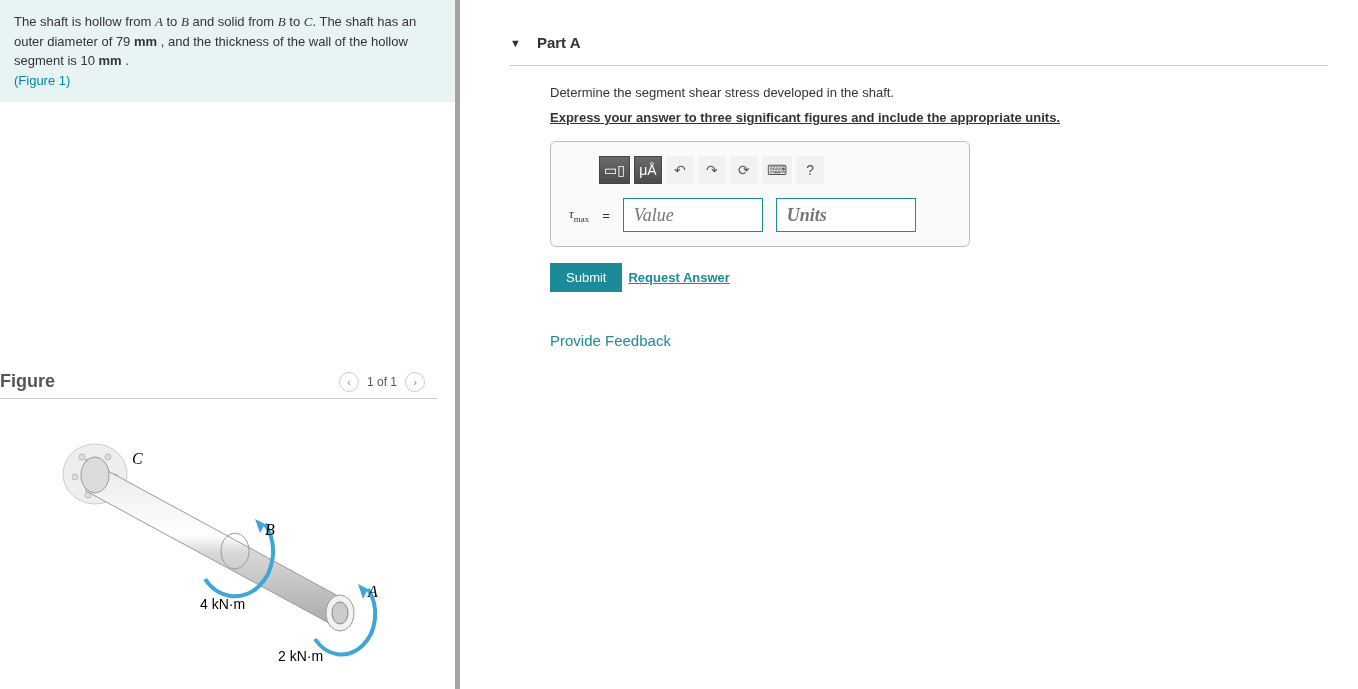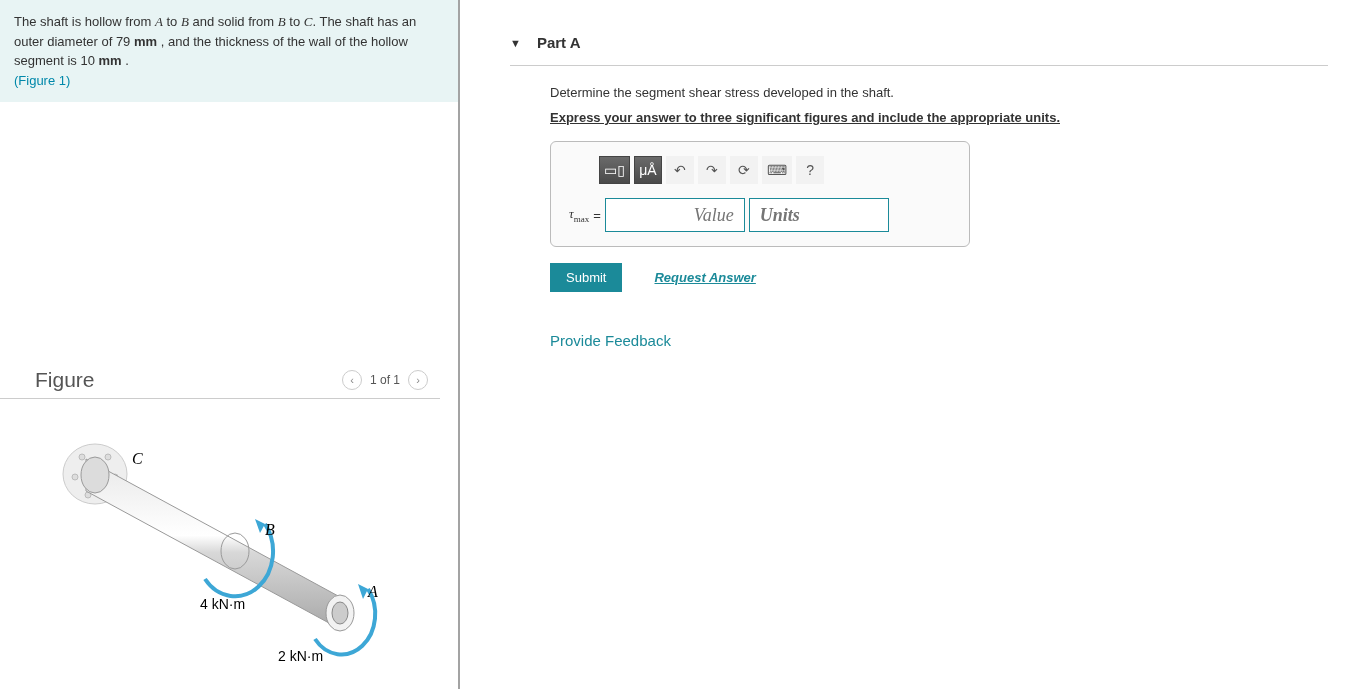--- a/index.html
+++ b/index.html
@@ -7,21 +7,21 @@
     font-family: Arial, Helvetica, sans-serif;
     font-size: 13px;
     color: #333;
     background: #fff;
     width: 1358px;
     height: 689px;
     display: flex;
   }
   .left-panel {
     width: 460px;
-    border-right: 2px solid #a3a3a3;
+    border-right: 5px solid #a3a3a3;
     display: flex;
     flex-direction: column;
   }
   .problem-statement {
     background: #e8f4f4;
     padding: 12px 14px;
     line-height: 1.5;
     font-size: 13px;
   }
   .problem-statement .mi { font-style: italic; font-family: "Times New Roman", serif; }
@@ -33,24 +33,23 @@
   }
   .figure-header {
     display: flex;
     align-items: center;
     justify-content: space-between;
     border-bottom: 1px solid #ccc;
     padding: 6px 12px 6px 0;
     margin-right: 18px;
   }
   .figure-title {
-    font-size: 21px;
+    font-size: 18px;
     color: #555;
-    font-weight: normal;
-    padding-left: 35px;
+    font-weight: bold;
   }
   .figure-nav {
     display: flex;
     align-items: center;
     gap: 8px;
     font-size: 12px;
     color: #555;
   }
   .nav-btn {
     width: 20px; height: 20px;
@@ -118,61 +117,60 @@
     padding: 0 4px;
   }
   .tb-btn.dark {
     background: linear-gradient(#6a6a6a,#4a4a4a);
     color: #fff;
     border: 1px solid #444;
   }
   .input-row {
     display: flex;
     align-items: center;
-    gap: 4px;
+    gap: 13px;
   }
   .var-label {
     font-style: italic;
     font-family: "Times New Roman", serif;
     font-size: 13px;
   }
   .var-label sub { font-size: 9px; font-style: normal; }
   .answer-input {
     border: 1px solid #1b8a99;
     height: 34px;
     font-size: 18px;
     font-style: italic;
     font-family: "Times New Roman", serif;
     color: #888;
     padding: 0 10px;
     background: #fff;
   }
-  .value-input { width: 140px; text-align: right; }
+  .value-input { width: 140px; }
   .units-input { width: 140px; font-weight: bold; }
   .submit-row {
     display: flex;
     align-items: center;
-    gap: 32px;
+    gap: 6px;
     margin-top: 16px;
   }
   .submit-btn {
     background: #1b8a99;
     color: #fff;
     border: none;
     padding: 7px 16px;
     font-size: 13px;
     cursor: pointer;
   }
   .request-link {
     color: #1b8a99;
     font-weight: bold;
     text-decoration: underline;
     font-size: 13px;
     cursor: pointer;
-    font-style: italic;
   }
   .feedback-link {
     color: #1b8a99;
     font-size: 15px;
     margin-top: 40px;
     display: inline-block;
     cursor: pointer;
   }
 </style>
 </head>

